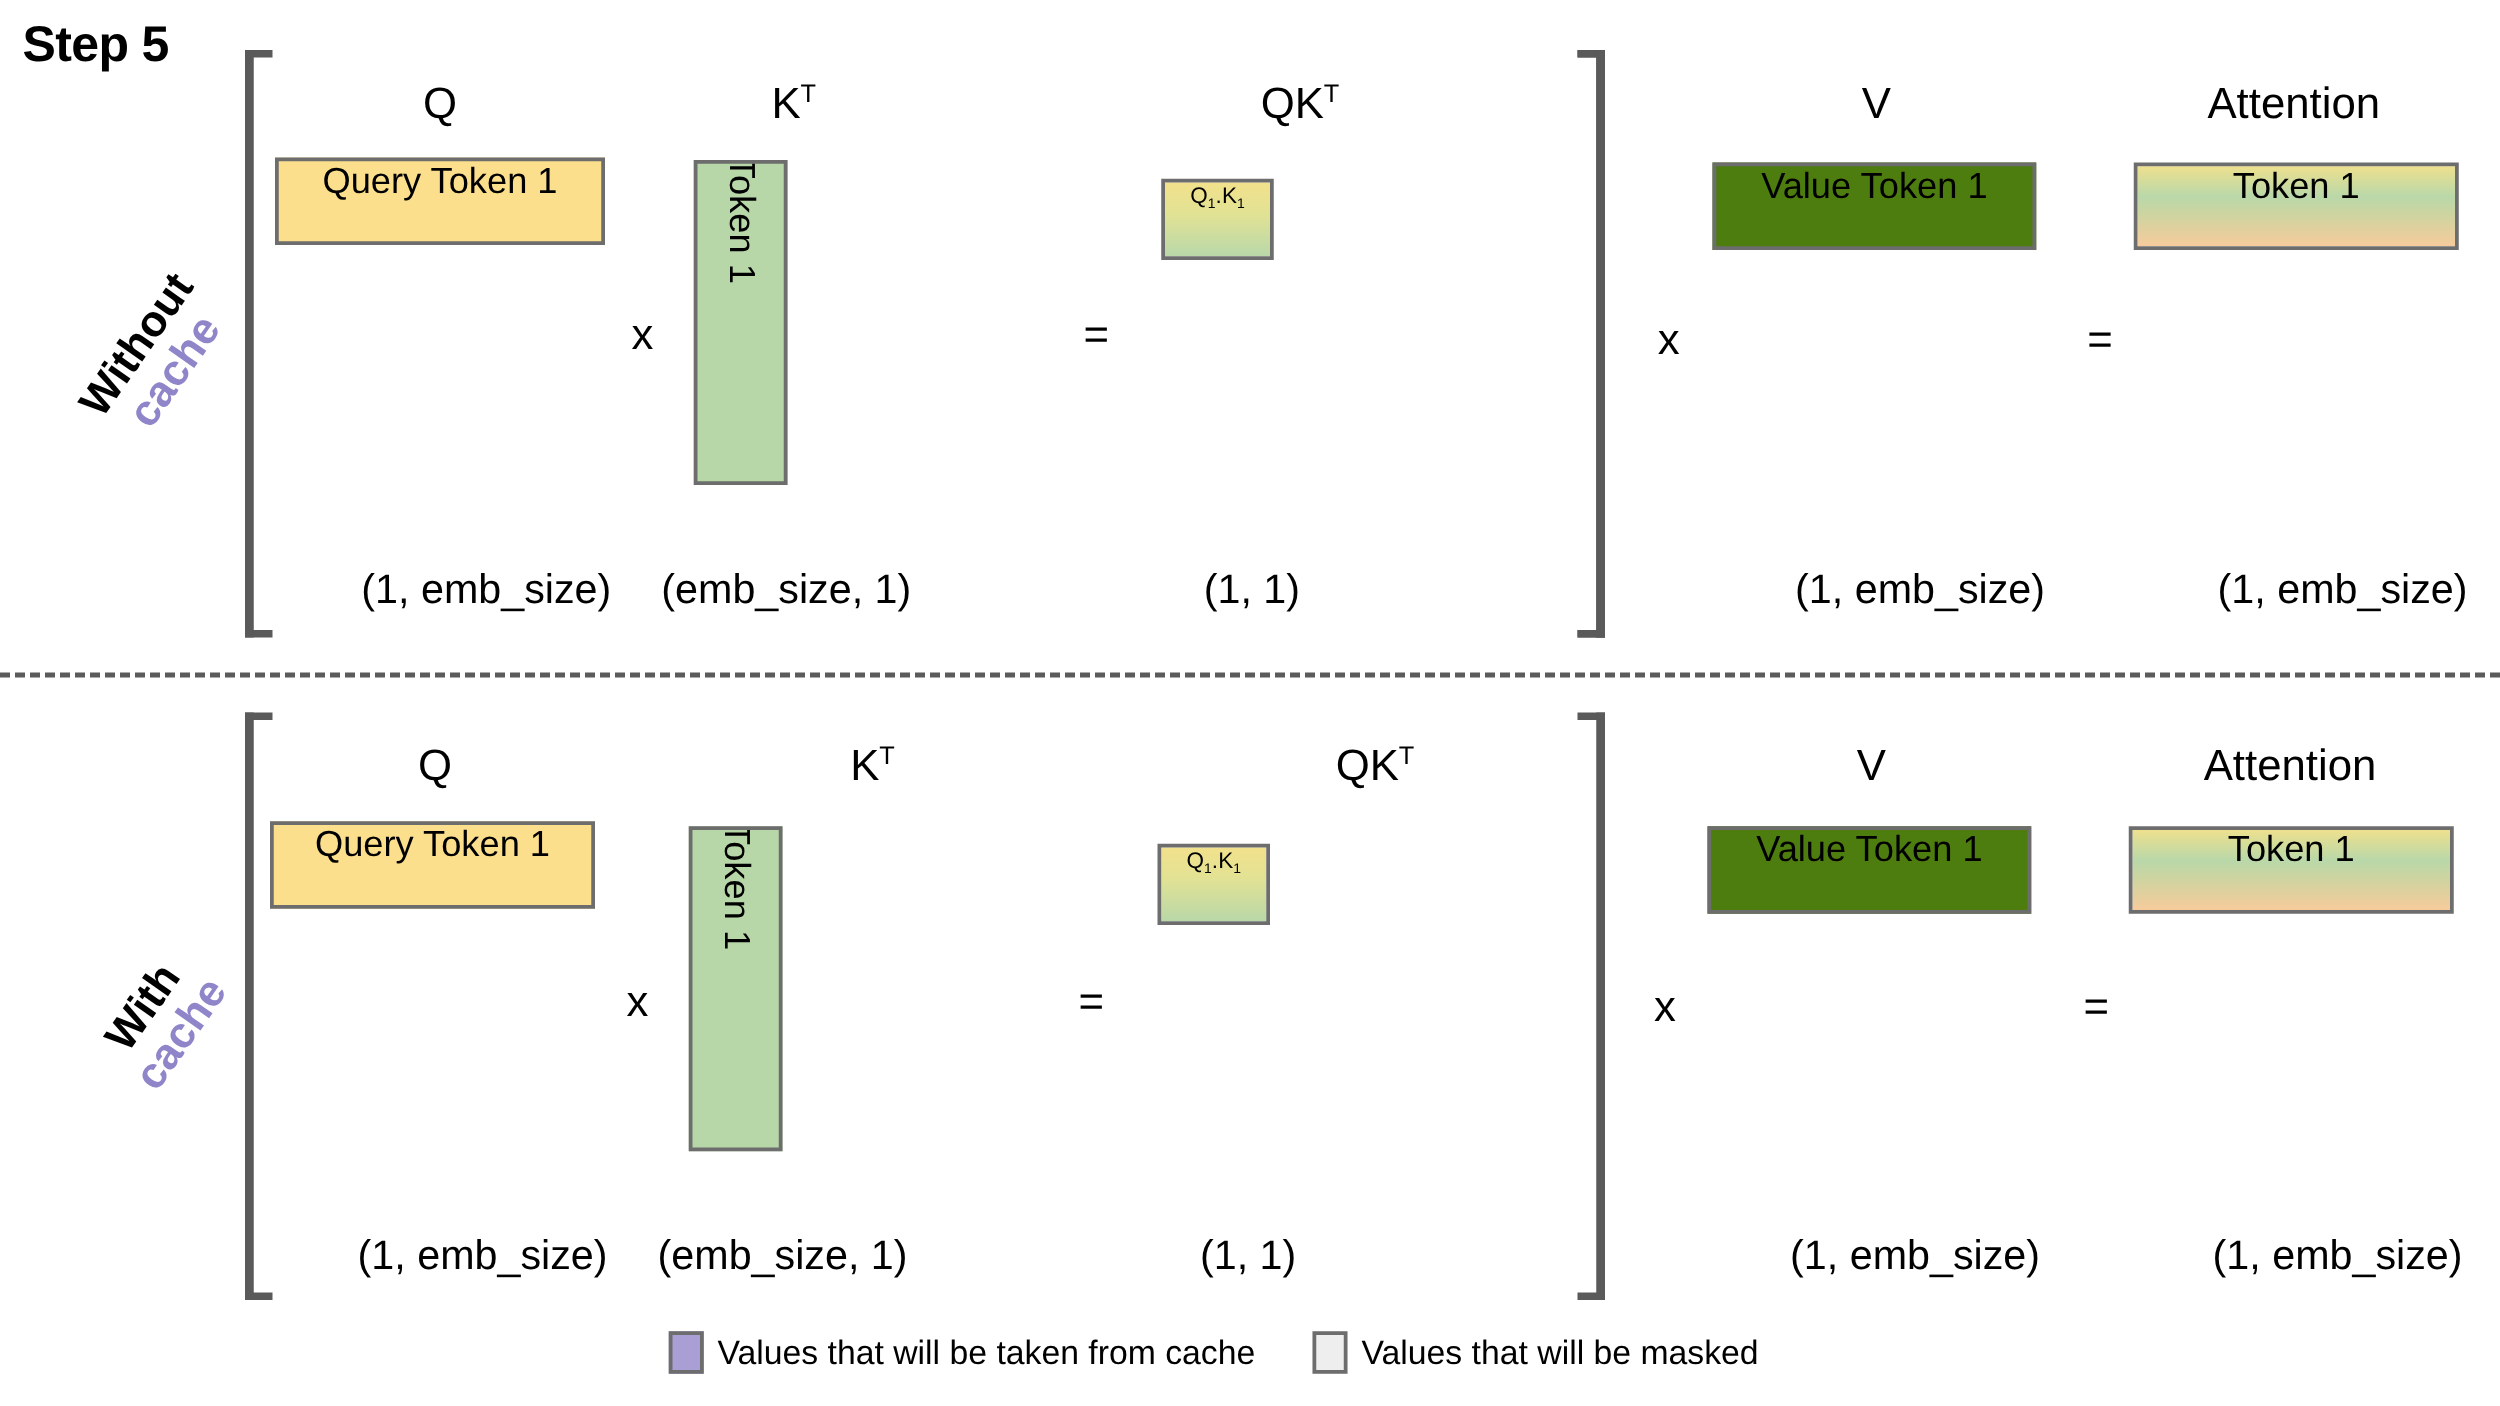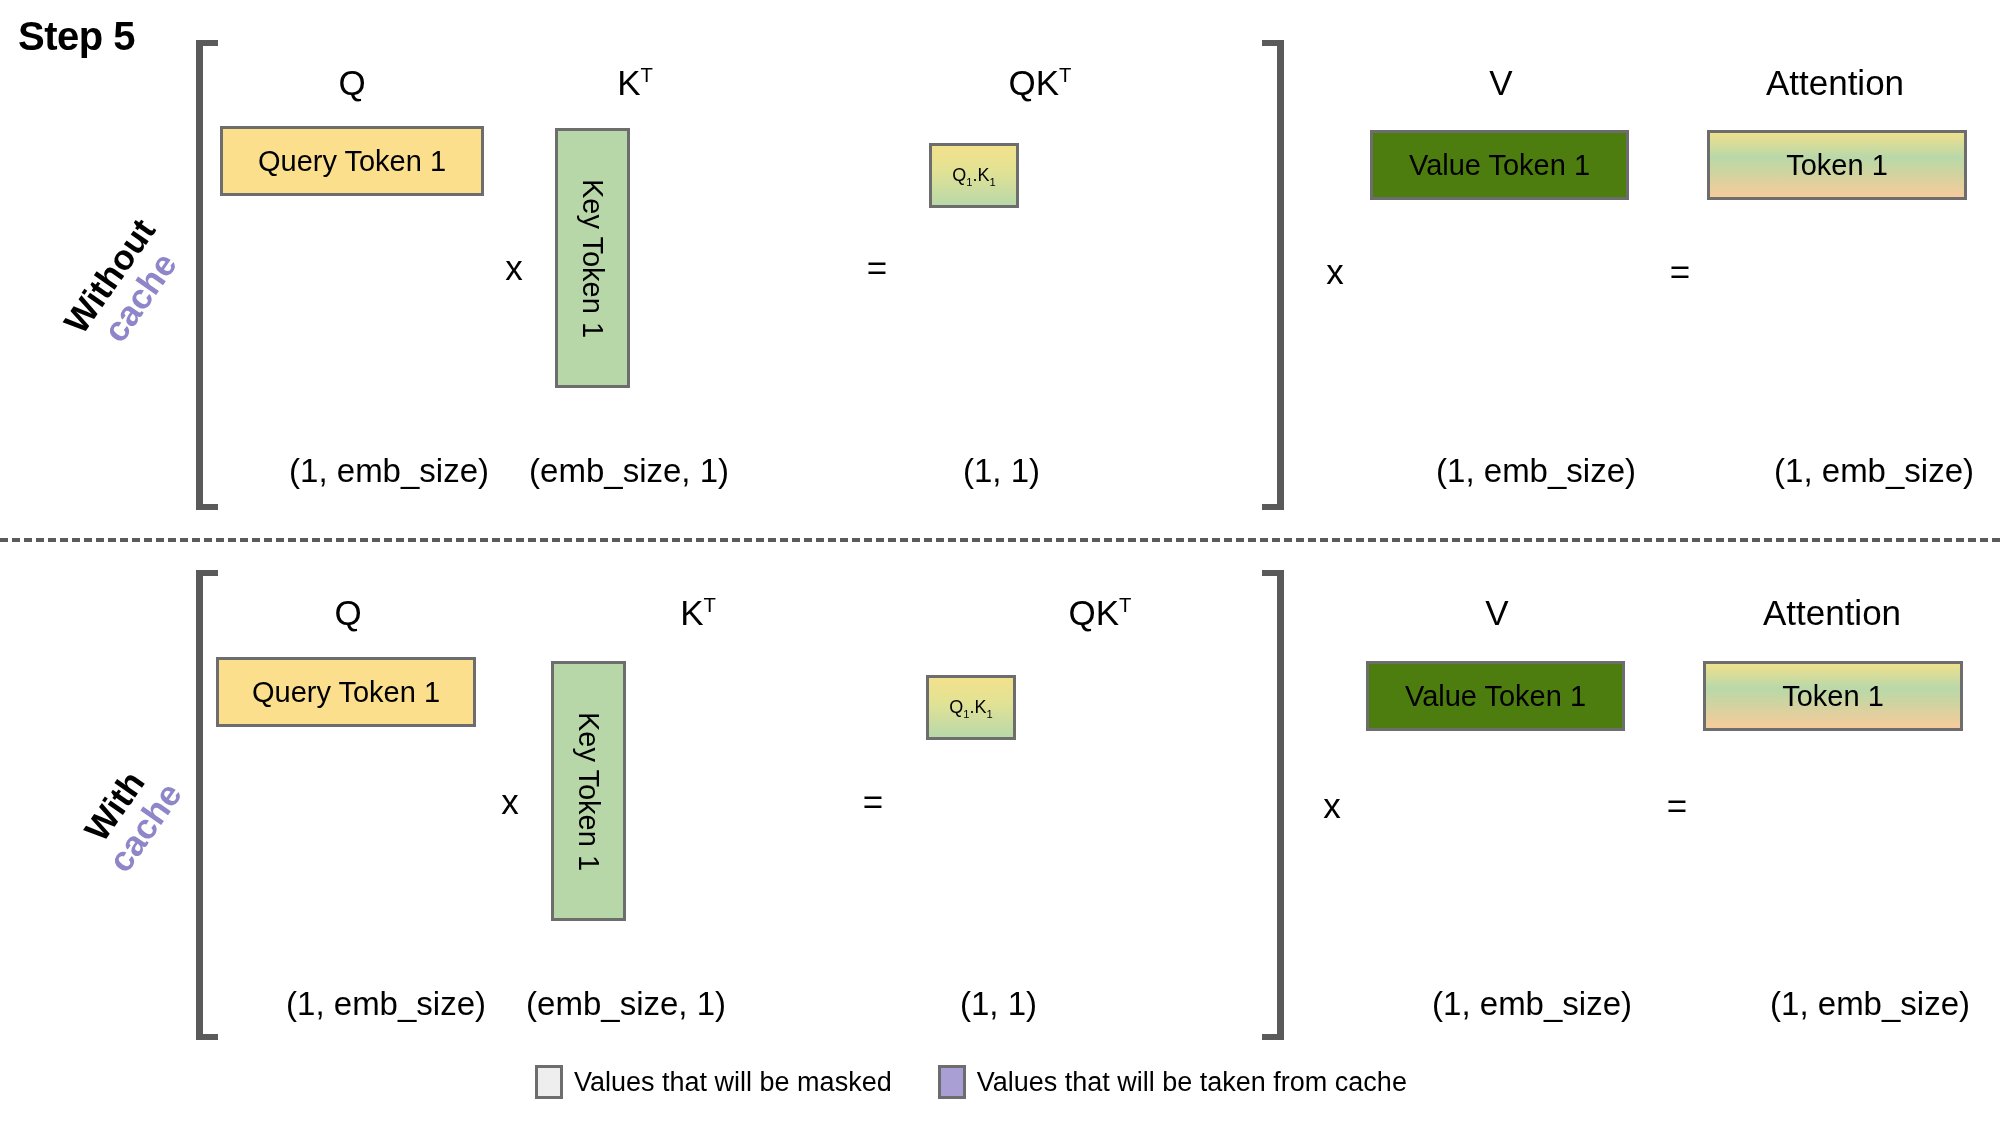--- a/index.html
+++ b/index.html
@@ -67,21 +67,21 @@
     vertical-align: super;
     line-height: 0;
   }
 
   
   .mbox {
     position: absolute;
     box-sizing: border-box;
     border: 3px solid #6d6d6d;
     display: flex;
-    align-items: center;
+    align-items: flex-start;
     justify-content: center;
     font-size: 29px;
     color: #000;
     text-align: center;
     overflow: hidden;
   }
   .mbox.query    { background: #fcdf8d; }
   .mbox.key      { background: #b7d7a8; }
   .mbox.value    { background: #4d7c0f; }
   .mbox.qk       {
@@ -309,22 +309,22 @@
   </div>
   <div class="dim" style="left:1358px; top:985px; width:274px;">
     <span>(1, emb_size)</span>
   </div>
   <div class="dim" style="left:1696px; top:985px; width:274px;">
     <span>(1, emb_size)</span>
   </div>
 
   <div class="legend" style="left:535px; top:1065px;">
     <div class="legend-item">
+      <span class="legend-swatch" style="background:#a99fd4;"></span>
+      <span class="legend-text">Values that will be taken from cache</span>
+    </div>
+    <div class="legend-item">
       <span class="legend-swatch" style="background:#eeeeee;"></span>
       <span class="legend-text">Values that will be masked</span>
     </div>
-    <div class="legend-item">
-      <span class="legend-swatch" style="background:#a99fd4;"></span>
-      <span class="legend-text">Values that will be taken from cache</span>
-    </div>
   </div>
 
 </div>
 
 </body></html>

